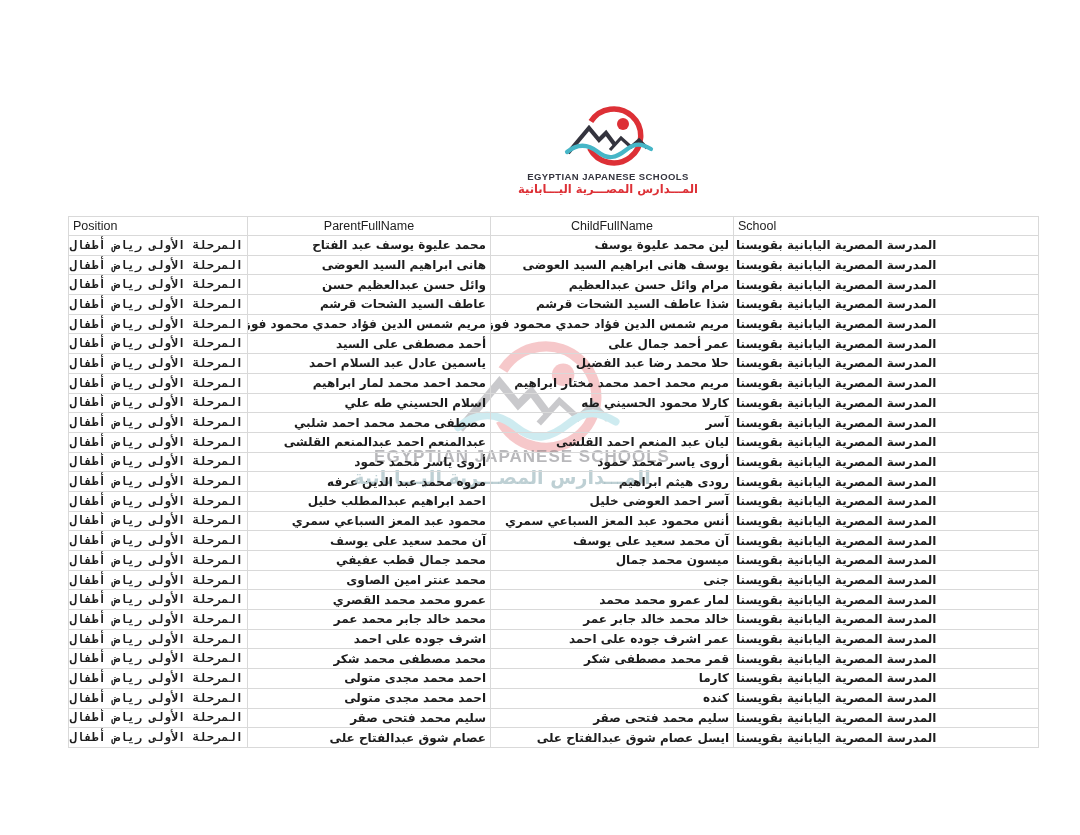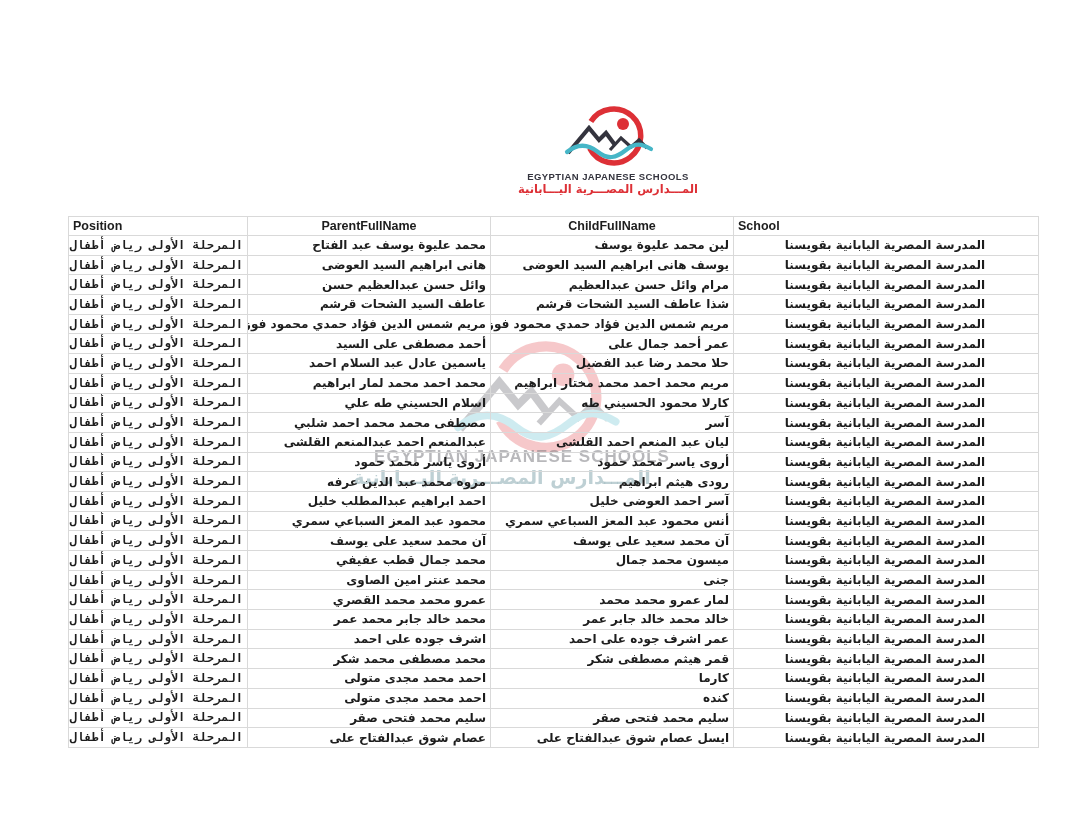--- a/index.html
+++ b/index.html
@@ -53,29 +53,29 @@
   }
   .roster col.c-pos{width:179px;}
   .roster col.c-parent{width:243px;}
   .roster col.c-child{width:243px;}
   .roster col.c-school{width:305px;}
   .roster th,.roster td{
     border:1px solid var(--border);
     height:18.7px;padding:0 4px;overflow:hidden;white-space:nowrap;
     font-size:12.5px;color:var(--text);
   }
-  .roster th{font-weight:700;text-align:center;height:18px;}
+  .roster th{font-weight:400;text-align:center;height:18px;}
   .roster th.h-pos,.roster th.h-school{text-align:left;}
   .roster td{
     direction:rtl;font-family:"DejaVu Sans",sans-serif;font-weight:600;
     font-size:12px;
   }
   .roster td.col-pos{text-align:right;font-family:Liberation Mono, monospace;}
   .roster td.col-parent,.roster td.col-child{text-align:right;}
-  .roster td.col-school{text-align:center;padding-left:2px;}
+  .roster td.col-school{text-align:left;padding-left:2px;}
 </style>
 </head>
 <body>
 
 <div class="logo-block">
   <svg class="logo-graphic" viewBox="0 0 100 64">
 
     <path class="stroke-red" stroke-width="5.5" d="M 32.9 15.5 A 27 27 0 1 1 31.7 42.3"></path>
 
     <circle class="fill-red" cx="65" cy="18" r="6"></circle>
@@ -237,21 +237,21 @@
       </tr>
       <tr>
         <td class="col-pos">المرحلة الأولى رياض أطفال</td>
         <td class="col-parent">اشرف جوده على احمد</td>
         <td class="col-child">عمر اشرف جوده على احمد</td>
         <td class="col-school">المدرسة المصرية اليابانية بقويسنا</td>
       </tr>
       <tr>
         <td class="col-pos">المرحلة الأولى رياض أطفال</td>
         <td class="col-parent">محمد مصطفى محمد شكر</td>
-        <td class="col-child">قمر هيثم مصطفى شكر</td>
+        <td class="col-child">قمر محمد مصطفى شكر</td>
         <td class="col-school">المدرسة المصرية اليابانية بقويسنا</td>
       </tr>
       <tr>
         <td class="col-pos">المرحلة الأولى رياض أطفال</td>
         <td class="col-parent">احمد محمد مجدى متولى</td>
         <td class="col-child">كارما</td>
         <td class="col-school">المدرسة المصرية اليابانية بقويسنا</td>
       </tr>
       <tr>
         <td class="col-pos">المرحلة الأولى رياض أطفال</td>

